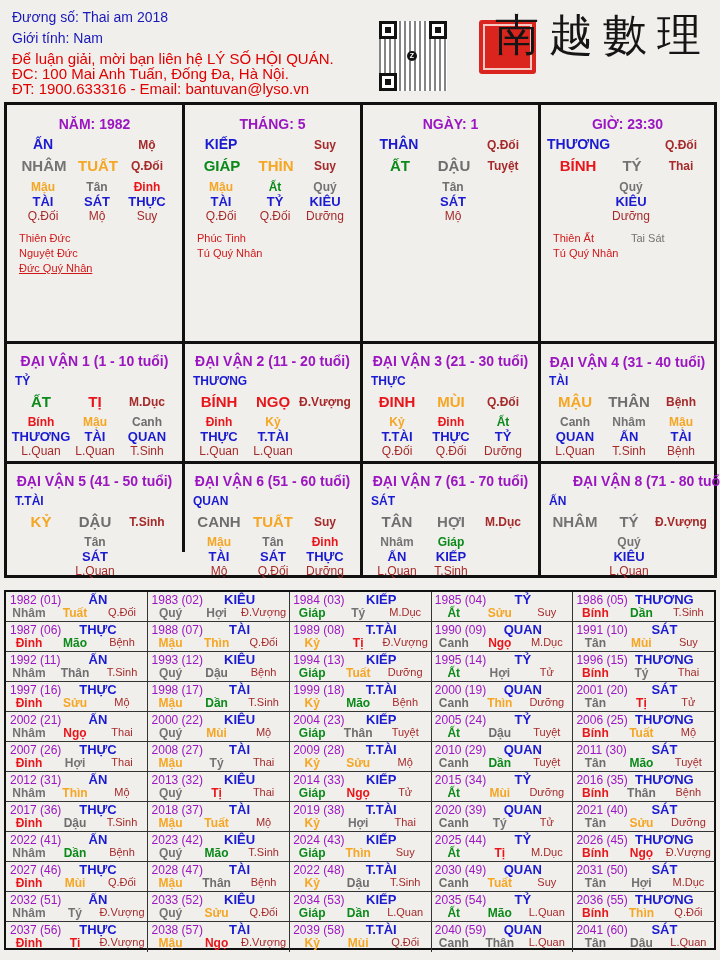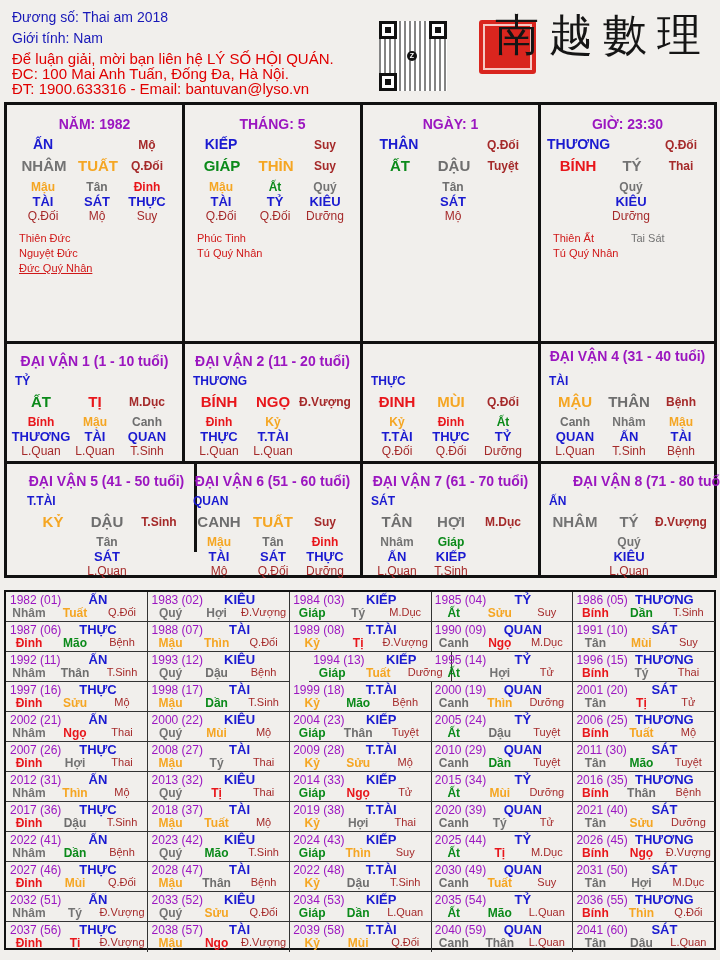--- a/index.html
+++ b/index.html
@@ -181,51 +181,52 @@
       <div class="t sm w1 blue" style="left:4px;top:85px;font-size:13px;">THỰC</div>
       <div class="t sm w1 nb brown" style="left:4px;top:100px;">L.Quan</div>
       <div class="t sm w1 orange" style="left:58px;top:71px;">Kỷ</div>
       <div class="t sm w1 blue" style="left:58px;top:85px;font-size:13px;">T.TÀI</div>
       <div class="t sm w1 nb brown" style="left:58px;top:100px;">L.Quan</div>
       <div class="t sm w1 gray" style="left:110px;top:71px;"></div>
       <div class="t sm w1 blue" style="left:110px;top:85px;font-size:13px;"></div>
       <div class="t sm w1 nb brown" style="left:110px;top:100px;"></div>
     </div>
     <div class="cell" style="left:356px;top:239px;width:178px;height:120px;">
+      <div class="ctitle" style="top:9px;">ĐẠI VẬN 3 (21 - 30 tuổi)</div>
       <div class="t sm blue" style="left:8px;top:30px;font-size:12px;">THỰC</div>
       <div class="t lg w1 red" style="left:4px;top:49px;">ĐINH</div>
       <div class="t lg w1 orange" style="left:58px;top:49px;">MÙI</div>
       <div class="t sm w1 brown" style="left:110px;top:51px;">Q.Đối</div>
       <div class="t sm w1 orange" style="left:4px;top:71px;">Kỷ</div>
       <div class="t sm w1 blue" style="left:4px;top:85px;font-size:13px;">T.TÀI</div>
       <div class="t sm w1 nb brown" style="left:4px;top:100px;">Q.Đối</div>
       <div class="t sm w1 red" style="left:58px;top:71px;">Đinh</div>
       <div class="t sm w1 blue" style="left:58px;top:85px;font-size:13px;">THỰC</div>
       <div class="t sm w1 nb brown" style="left:58px;top:100px;">Q.Đối</div>
       <div class="t sm w1 green" style="left:110px;top:71px;">Ất</div>
       <div class="t sm w1 blue" style="left:110px;top:85px;font-size:13px;">TỶ</div>
       <div class="t sm w1 nb brown" style="left:110px;top:100px;">Dưỡng</div>
     </div>
     <div class="cell lastcol" style="left:534px;top:239px;width:173px;height:120px;">
-      <div class="ctitle" style="top:4px;">ĐẠI VẬN 4 (31 - 40 tuổi)</div>
+      <div class="ctitle" style="top:10px;">ĐẠI VẬN 4 (31 - 40 tuổi)</div>
       <div class="t sm blue" style="left:8px;top:30px;font-size:12px;">TÀI</div>
       <div class="t lg w1 orange" style="left:4px;top:49px;">MẬU</div>
       <div class="t lg w1 gray" style="left:58px;top:49px;">THÂN</div>
       <div class="t sm w1 brown" style="left:110px;top:51px;">Bệnh</div>
       <div class="t sm w1 gray" style="left:4px;top:71px;">Canh</div>
       <div class="t sm w1 blue" style="left:4px;top:85px;font-size:13px;">QUAN</div>
       <div class="t sm w1 nb brown" style="left:4px;top:100px;">L.Quan</div>
       <div class="t sm w1 black" style="left:58px;top:71px;">Nhâm</div>
       <div class="t sm w1 blue" style="left:58px;top:85px;font-size:13px;">ẤN</div>
       <div class="t sm w1 nb brown" style="left:58px;top:100px;">T.Sinh</div>
       <div class="t sm w1 orange" style="left:110px;top:71px;">Mậu</div>
       <div class="t sm w1 blue" style="left:110px;top:85px;font-size:13px;">TÀI</div>
       <div class="t sm w1 nb brown" style="left:110px;top:100px;">Bệnh</div>
     </div>
-    <div class="cell lastrow" style="left:12px;top:359px;width:178px;height:88px;">
+    <div class="cell lastrow" style="left:0px;top:359px;width:178px;height:88px;">
       <div class="ctitle" style="top:9px;">ĐẠI VẬN 5 (41 - 50 tuổi)</div>
       <div class="t sm blue" style="left:8px;top:30px;font-size:12px;">T.TÀI</div>
       <div class="t lg w1 orange" style="left:4px;top:49px;">KỶ</div>
       <div class="t lg w1 gray" style="left:58px;top:49px;">DẬU</div>
       <div class="t sm w1 brown" style="left:110px;top:51px;">T.Sinh</div>
       <div class="t sm w1 gray" style="left:4px;top:71px;"></div>
       <div class="t sm w1 blue" style="left:4px;top:85px;font-size:13px;"></div>
       <div class="t sm w1 nb brown" style="left:4px;top:100px;"></div>
       <div class="t sm w1 gray" style="left:58px;top:71px;">Tân</div>
       <div class="t sm w1 blue" style="left:58px;top:85px;font-size:13px;">SÁT</div>
@@ -362,21 +363,21 @@
       <div class="c2 gray">Thân</div>
       <div class="c3">T.Sinh</div>
     </div>
     <div class="acell" style="left: 141.6px; top: 60px;">
       <div class="yr">1993 (12)</div>
       <div class="ts">KIÊU</div>
       <div class="c1 black">Quý</div>
       <div class="c2 gray">Dậu</div>
       <div class="c3">Bệnh</div>
     </div>
-    <div class="acell" style="left: 283.2px; top: 60px; margin-left: 20px;">
+    <div class="acell" style="left: 283.2px; top: 60px;">
       <div class="yr">1994 (13)</div>
       <div class="ts">KIẾP</div>
       <div class="c1 green">Giáp</div>
       <div class="c2 orange">Tuất</div>
       <div class="c3">Dưỡng</div>
     </div>
     <div class="acell" style="left: 424.8px; top: 60px;">
       <div class="yr">1995 (14)</div>
       <div class="ts">TỶ</div>
       <div class="c1 green">Ất</div>

